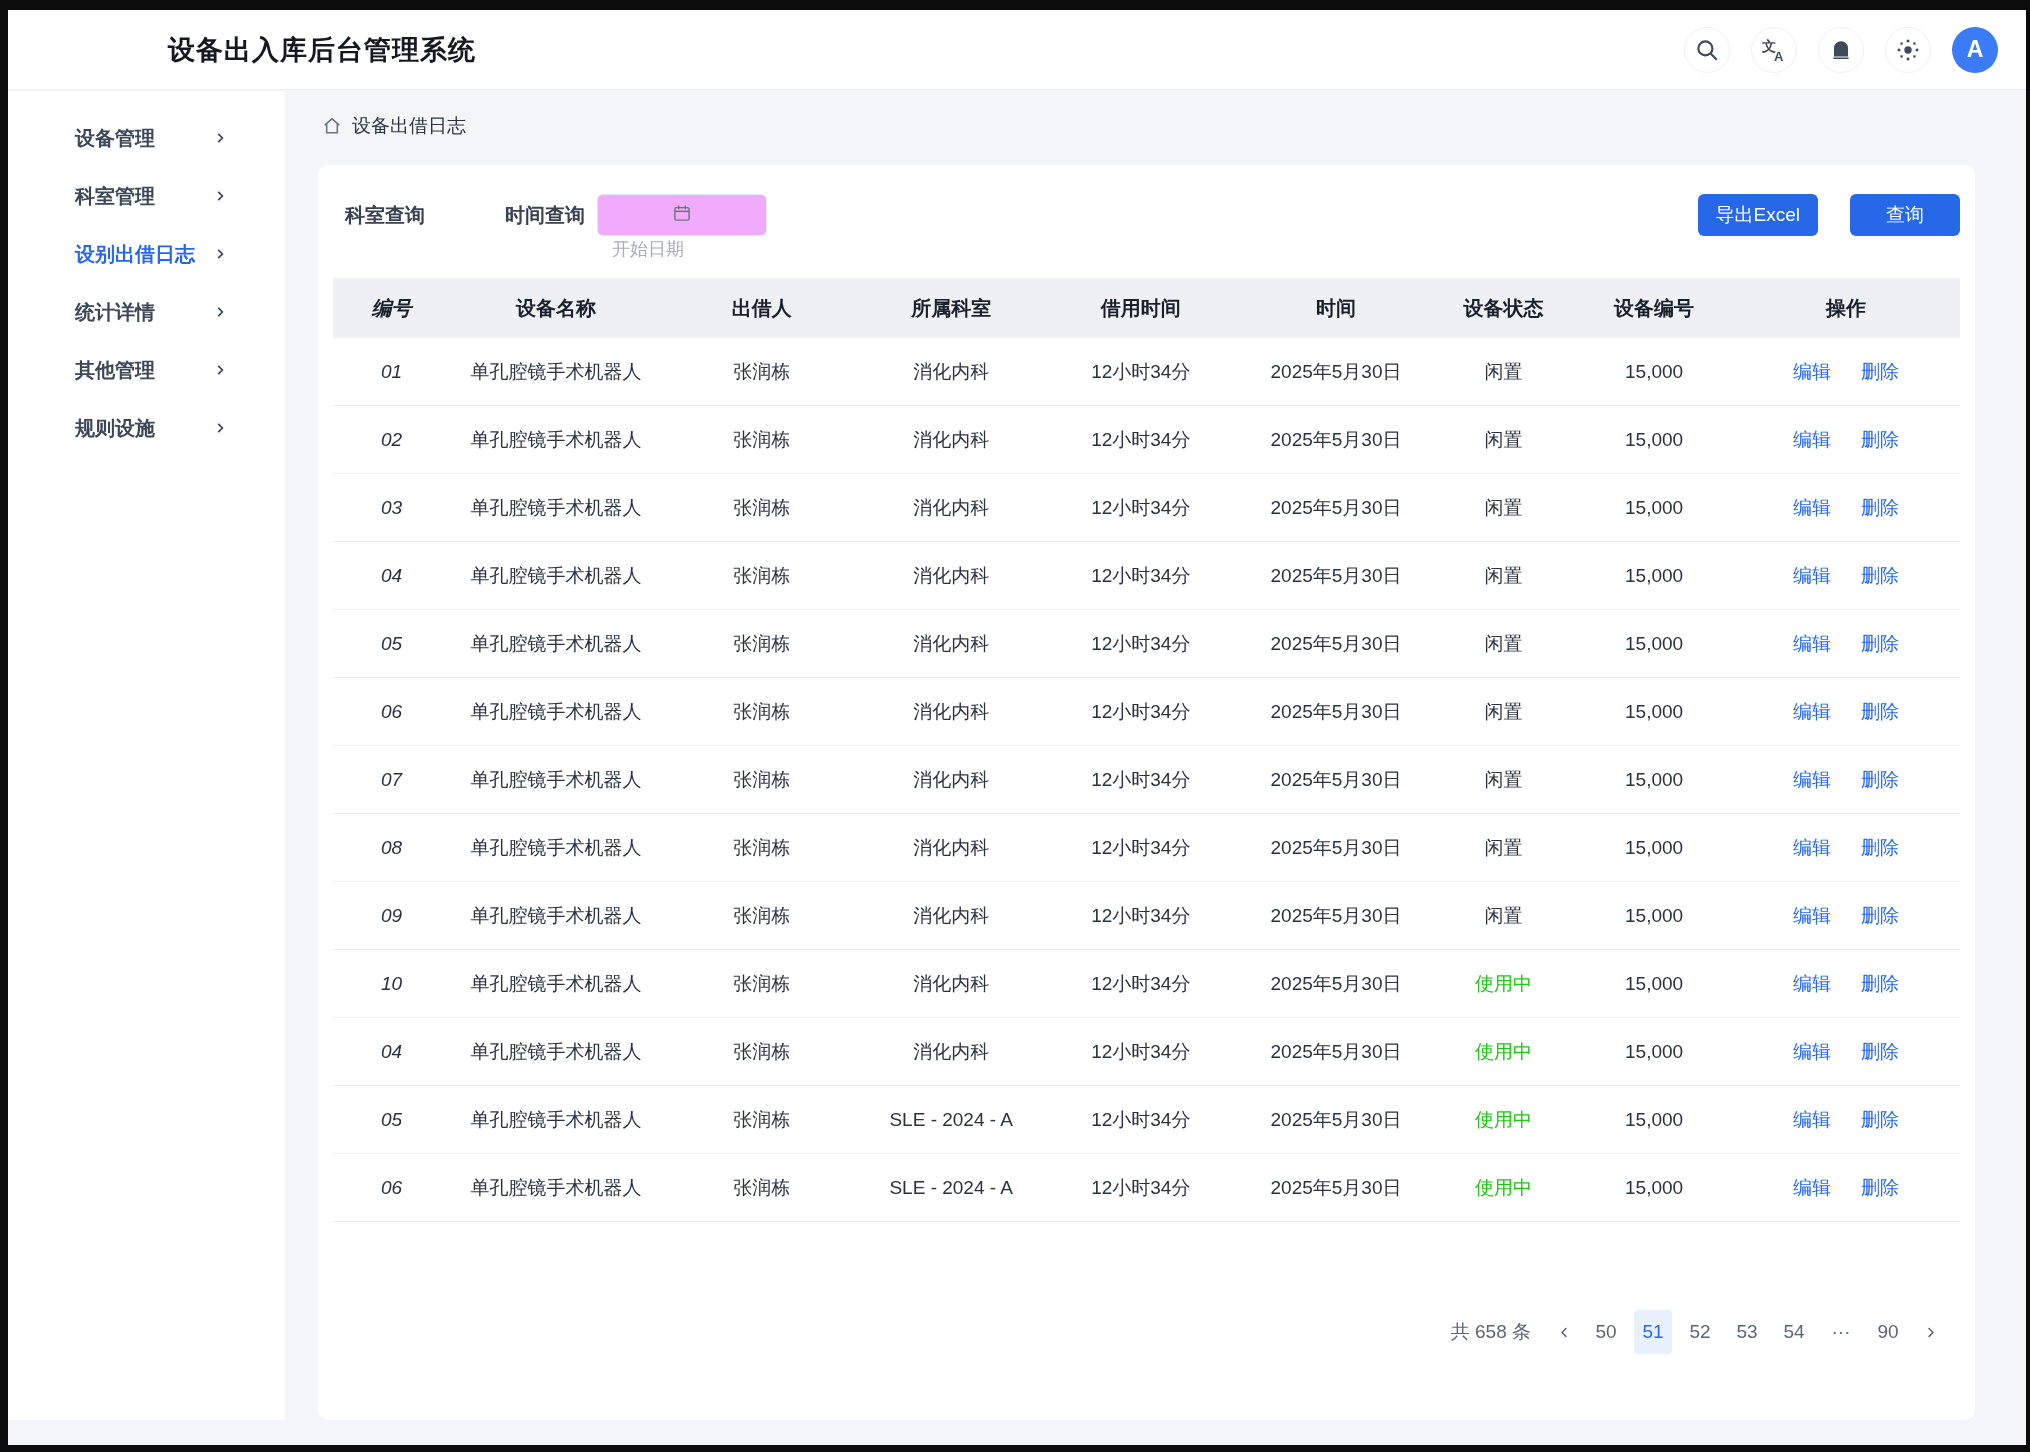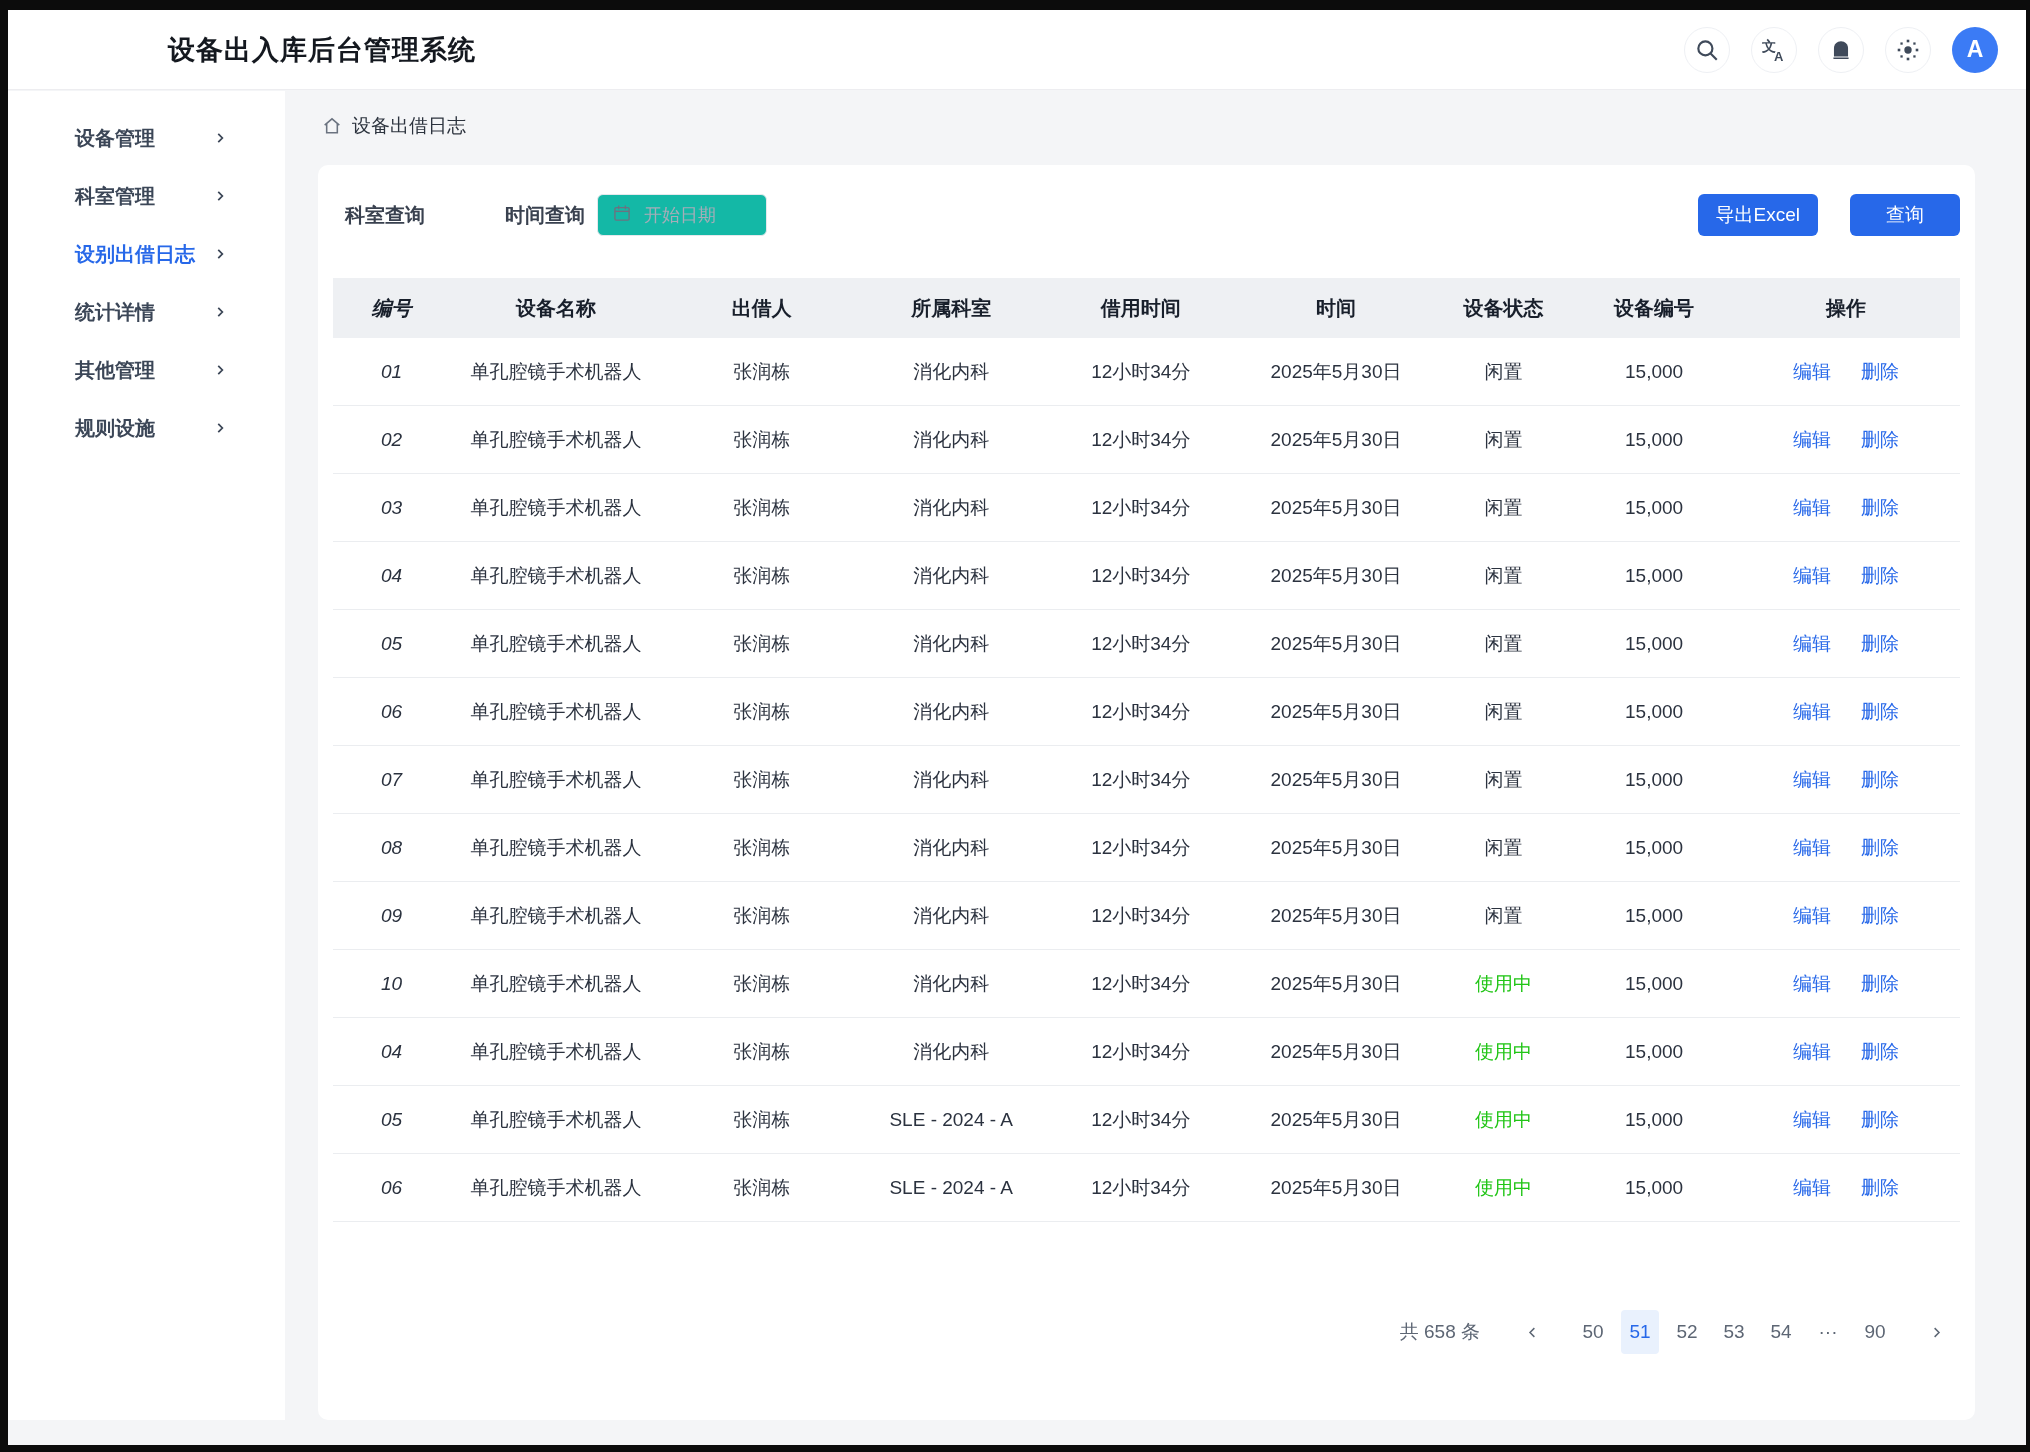--- a/index.html
+++ b/index.html
@@ -61,23 +61,23 @@
   .filter-row { display: flex; align-items: center; margin: 28px 15px 0 27px; height: 44px; }
   .filter-label { font-size: 20px; font-weight: bold; color: #39414f; }
   .dept-input {
     margin-left: 30px; width: 340px; height: 44px; background: #f6f7f9;
     border: none; outline: none; border-radius: 4px; padding: 0 18px;
     font-size: 19px; color: #333; font-family: inherit;
   }
   .dept-input::placeholder { color: #8d97a5; }
   .time-label { margin-left: 80px; }
   .date-box {
-    margin-left: 12px; width: 170px; height: 42px; background: #14b8a6;
+    margin-left: 12px; width: 170px; height: 42px; background: #f0abfc;
     border: 1px solid #e5e8ec; border-radius: 6px;
-    display: flex; align-items: center; padding: 0 14px; gap: 12px; cursor: pointer;
+    display: flex; align-items: center; padding: 8px 14px; gap: 12px; cursor: pointer; flex-direction: column;
   }
   .date-box input {
     border: none; outline: none; background: transparent; width: 100%;
     font-size: 18px; color: #333; font-family: inherit;
   }
   .date-box input::placeholder { color: #a6adb8; }
   .filter-buttons { margin-left: auto; display: flex; gap: 32px; }
   .btn {
     min-width: 110px; height: 42px; padding: 0 18px; border: none; border-radius: 6px;
     background: #2768e9; color: #fff; font-size: 19px; font-family: inherit;
@@ -94,22 +94,22 @@
     border-bottom: 1px solid #ebedf0; font-size: 19px; color: #2b323f;
   }
   .cell { text-align: center; }
   .c0 { width: 7.2%; font-style: italic; }  .c1 { width: 13%; }   .c2 { width: 12.3%; }
   .c3 { width: 11%; }   .c4 { width: 12.3%; } .c5 { width: 11.7%; }
   .c6 { width: 8.9%; }  .c7 { width: 9.6%; }  .c8 { width: 14%; }
   .actions { display: flex; justify-content: center; gap: 30px; }
   .link { color: #2768e9; cursor: pointer; }
   
   .pagination {
-    position: absolute; bottom: 66px; right: 21px;
-    display: flex; align-items: center; gap: 24px;
+    position: absolute; bottom: 66px; right: 27px;
+    display: flex; align-items: center; gap: 5px;
     font-size: 19px; color: #5d6674;
   }
   .pg-total { margin-right: 10px; }
   .pg-arrow {
     width: 36px; height: 44px; display: flex; align-items: center; justify-content: center;
     cursor: pointer;
   }
   .pages { display: flex; align-items: center; gap: 9px; }
   .page {
     min-width: 38px; height: 44px; padding: 0 6px; border-radius: 4px;

